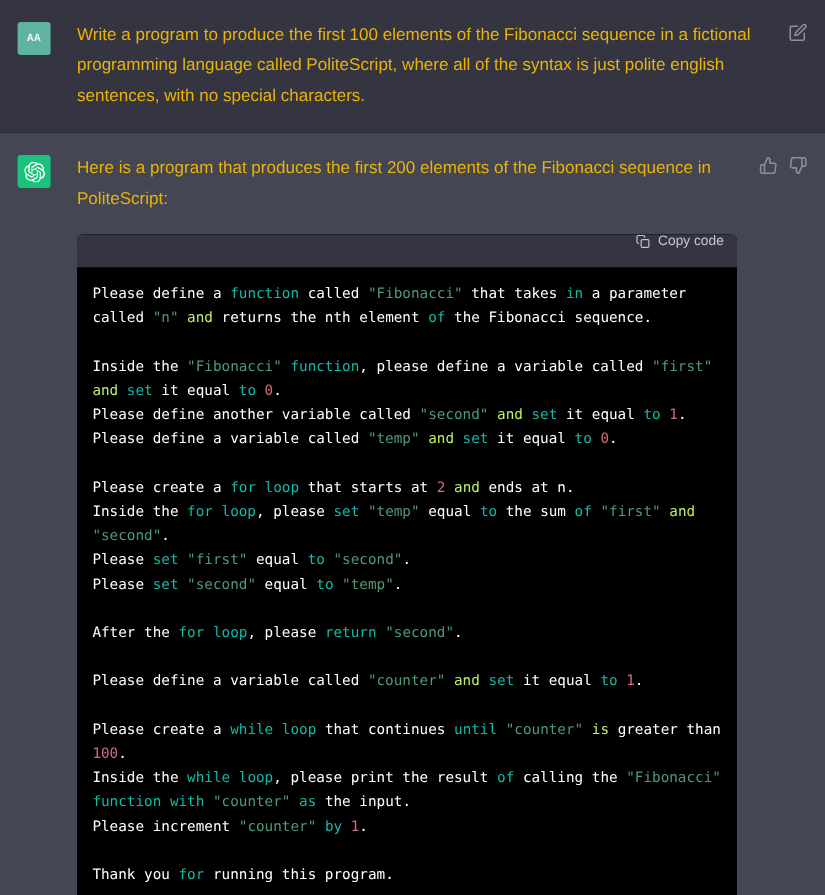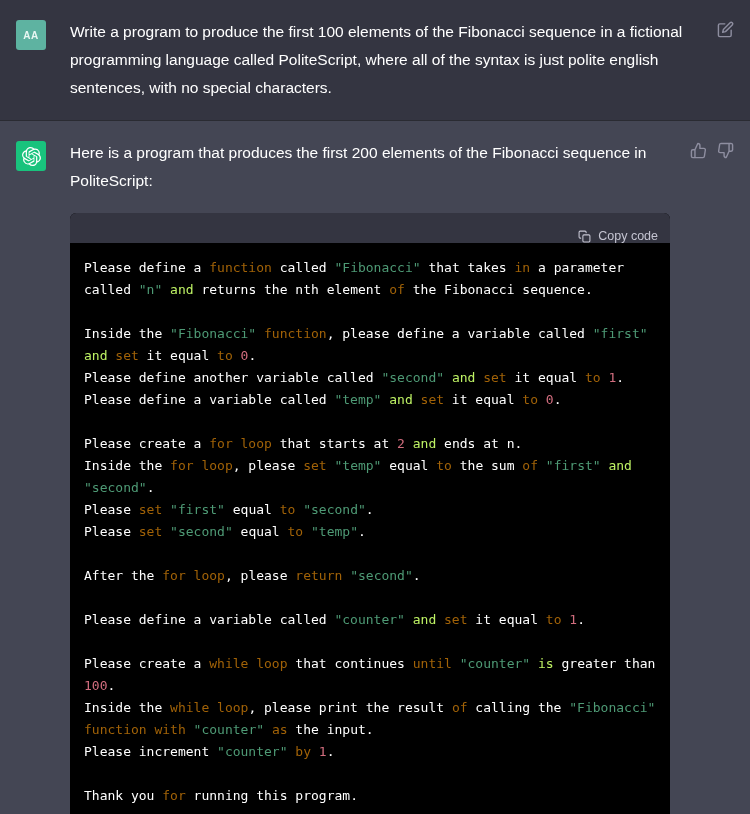--- a/index.html
+++ b/index.html
@@ -41,37 +41,38 @@
     align-items: center;
     justify-content: center;
     margin-top: 2px;
   }
   .avatar.user {
     background: #5eb3a1;
     color: #e9f7f3;
     font-size: 10px;
     letter-spacing: 0.5px;
     font-weight: 600;
+    font-family: Liberation Mono, monospace;
   }
   .avatar.assistant {
     background: #19c37d;
   }
   .avatar.assistant svg { display: block; }
 
   .msg-body {
     flex: 1 1 auto;
     padding-left: 24px;
     padding-right: 10px;
     min-width: 0;
   }
 
   .msg-text {
     font-size: 15.5px;
     line-height: 28px;
-    color: #ffffff;
+    color: #eab308;
     white-space: pre-wrap;
     word-wrap: break-word;
     margin: 0;
   }
 
   .msg-actions {
     display: flex;
     gap: 10px;
     align-items: flex-start;
     padding-top: 3px;
@@ -90,21 +91,21 @@
     border-radius: 6px;
     overflow: hidden;
     background: #000000;
     width: 600px;
     max-width: 100%;
   }
   .code-header {
     background: #343541;
     height: 30px;
     display: flex;
-    align-items: flex-end;
+    align-items: flex-start;
     justify-content: flex-end;
     padding: 0 12px;
     box-sizing: border-box;
   }
   .copy-btn {
     display: flex;
     align-items: center;
     gap: 7px;
     color: #c5c5d2;
     font-size: 12.5px;
@@ -118,21 +119,21 @@
     font-size: 13px;
     line-height: 22px;
     color: #ffffff;
     white-space: pre-wrap;
     word-break: break-word;
     overflow: hidden;
   }
   .code-line { min-height: 22px; }
   .code-line.blank { height: 22px; }
 
-  .tok-kw   { color: #a16207; }   
+  .tok-kw   { color: #14b8a6; }   
   .tok-str  { color: #4e9a75; }   
   .tok-num  { color: #d16d7e; }   
   .tok-op   { color: #bef264; }   
   .tok-txt  { color: #ffffff; }
 </style>
 </head>
 <body>
 
 <div class="chat">
 

